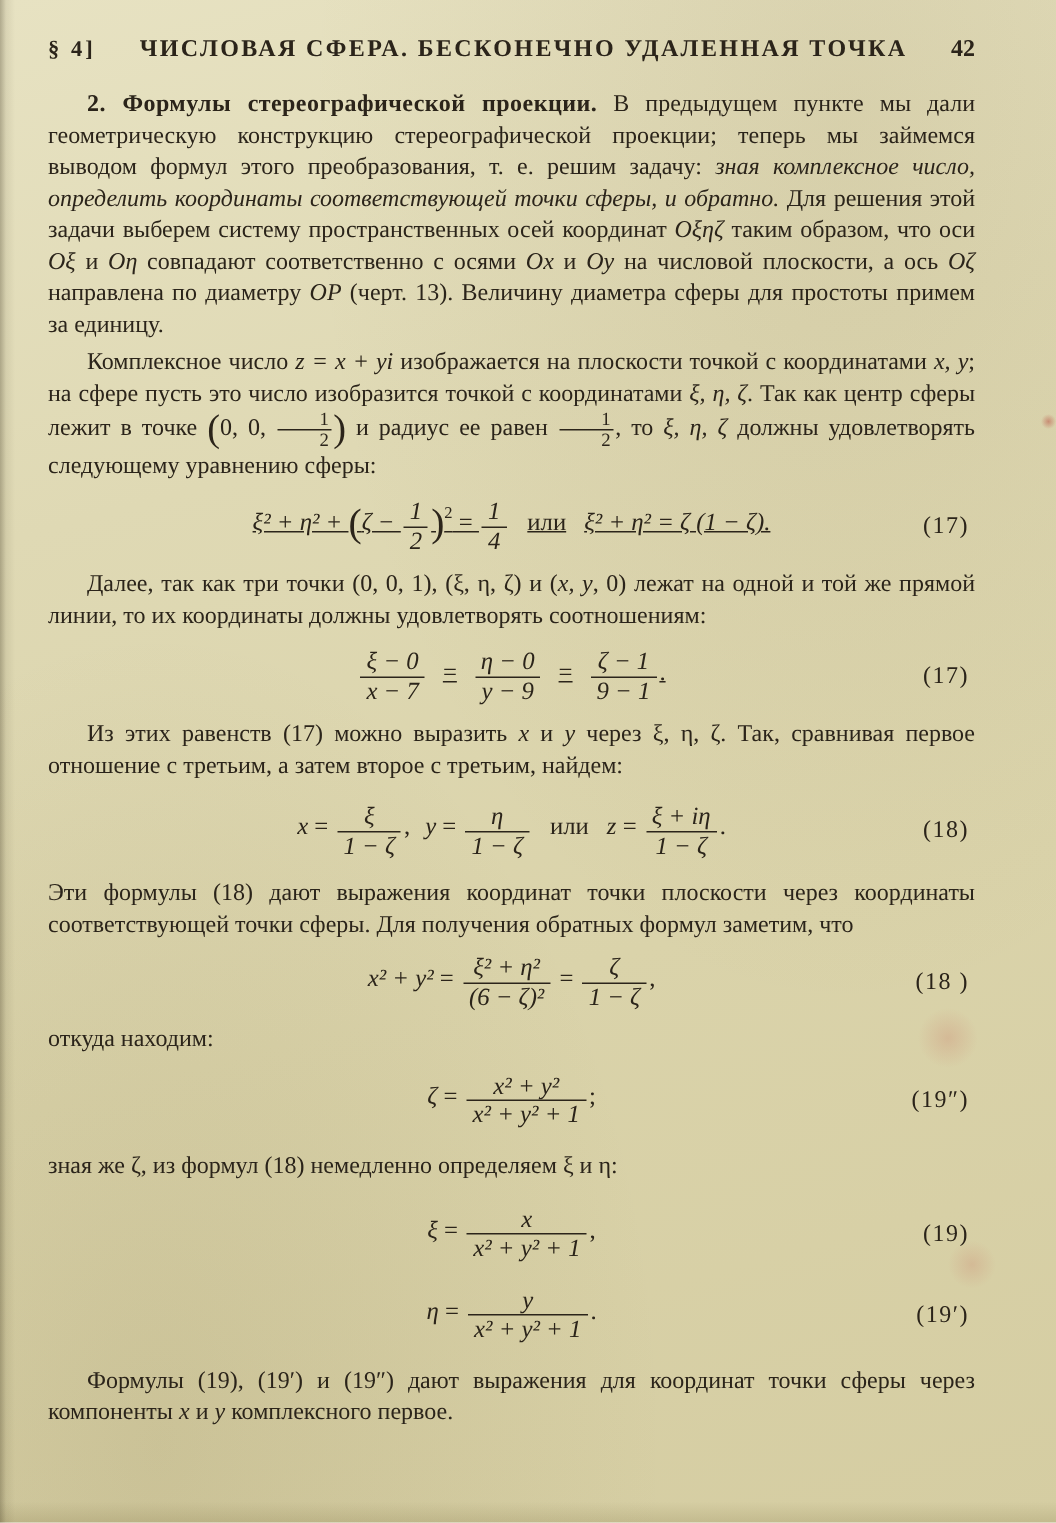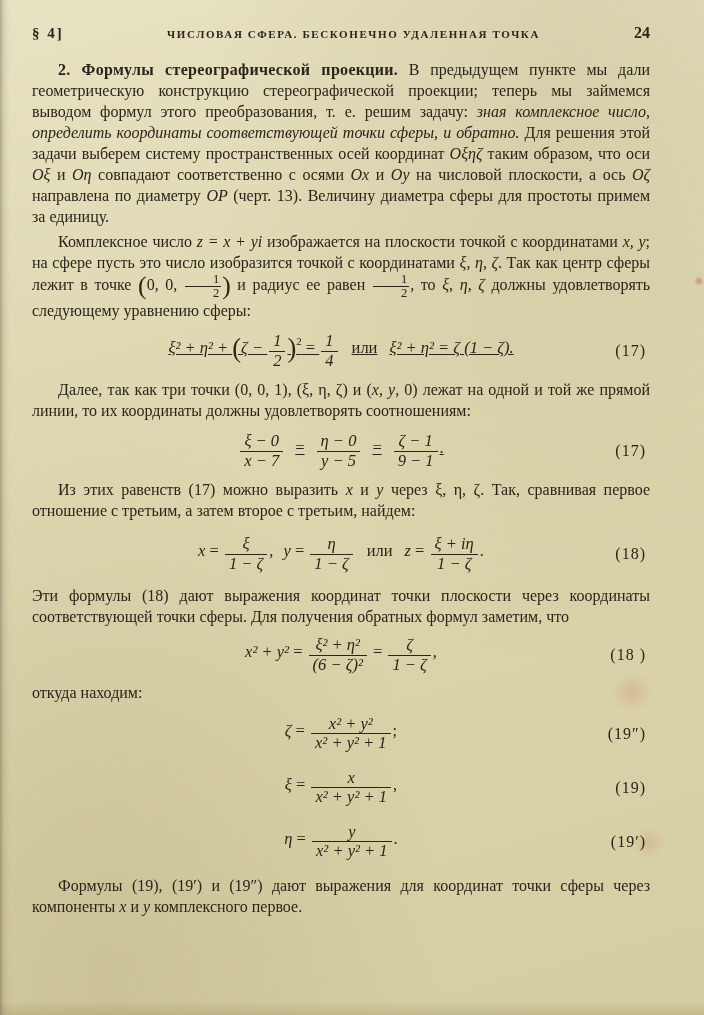--- a/index.html
+++ b/index.html
@@ -12,21 +12,21 @@
       radial-gradient(circle at 648px 843px, rgba(195,90,80,0.18), rgba(195,90,80,0) 16px),
       radial-gradient(ellipse at 80% 8%, rgba(120,100,50,0.10), rgba(120,100,50,0) 45%),
       radial-gradient(ellipse at 15% 95%, rgba(110,95,45,0.12), rgba(110,95,45,0) 40%),
       linear-gradient(90deg, rgba(50,42,22,0.30) 0px, rgba(50,42,22,0.08) 4px, rgba(50,42,22,0) 10px),
       linear-gradient(0deg, rgba(130,118,70,0.22) 0px, rgba(130,118,70,0) 14px),
       linear-gradient(165deg, #e7e2c2 0%, #dfd9b4 30%, #dad3aa 62%, #d5cda2 100%);
   }
   .content{position:absolute;left:32px;top:24px;width:618px;}
   .hdr{display:flex;align-items:baseline;margin-bottom:17px;}
   .hdr .sec{width:95px;font-size:15px;font-weight:bold;letter-spacing:2px;}
-  .hdr .ttl{flex:1;text-align:center;font-size:11px;font-weight:bold;letter-spacing:1.6px;white-space:nowrap;}
+  .hdr .ttl{flex:1;text-align:center;font-size:16px;font-weight:bold;letter-spacing:1.6px;white-space:nowrap;}
   .hdr .pg{width:70px;text-align:right;font-size:16px;font-weight:bold;}
   p{margin:0;text-align:justify;font-size:16px;line-height:21px;}
   p.ind{text-indent:26px;}
   .b{font-weight:bold;letter-spacing:0.3px;}
   .i{font-style:italic;}
   .m{font-style:italic;}
   .eq{position:relative;text-align:center;font-size:16.5px;font-style:italic;}
   .eq .lbl{position:absolute;right:4px;top:50%;transform:translateY(-50%);font-style:normal;font-size:16px;letter-spacing:1px;}
   .frac{display:inline-block;vertical-align:-0.75em;text-align:center;line-height:1.12;margin:0 2px;}
   .frac .fn{display:block;padding:0 4px;border-bottom:1px solid #2b241a;}
@@ -46,36 +46,36 @@
 </style>
 </head>
 <body>
 
 <div id="page">
   <div class="content">
 
     <div class="hdr">
       <span class="sec">§ 4]</span>
       <span class="ttl">ЧИСЛОВАЯ СФЕРА. БЕСКОНЕЧНО УДАЛЕННАЯ ТОЧКА</span>
-      <span class="pg">24</span>
+      <span class="pg">42</span>
     </div>
 
     <p class="ind"><span class="b">2. Формулы стереографической проекции.</span><span> В предыдущем пункте мы дали геометрическую конструкцию стереографической проекции; теперь мы займемся выводом формул этого преобразования, т. е. решим задачу: </span><span class="i">зная комплексное число, определить координаты соответствующей точки сферы, и обратно.</span><span> Для решения этой задачи выберем систему пространственных осей координат </span><span class="m">Oξηζ</span><span> таким образом, что оси </span><span class="m">Oξ</span><span> и </span><span class="m">Oη</span><span> совпадают соответственно с осями </span><span class="m">Ox</span><span> и </span><span class="m">Oy</span><span> на числовой плоскости, а ось </span><span class="m">Oζ</span><span> направлена по диаметру </span><span class="m">OP</span><span> (черт. 13). Величину диаметра сферы для простоты примем за единицу.</span></p>
 
     <p class="ind mt4"><span>Комплексное число </span><span class="m">z = x + yi</span><span> изображается на плоскости точкой с координатами </span><span class="m">x, y</span><span>; на сфере пусть это число изобразится точкой с коор­динатами </span><span class="m">ξ, η, ζ</span><span>. Так как центр сферы лежит в точке </span><span class="bigp">(</span><span>0, 0, </span><span class="sfrac"><span class="fn">1</span><span class="fd">2</span></span><span class="bigp">)</span><span> и радиус ее равен </span><span class="sfrac"><span class="fn">1</span><span class="fd">2</span></span><span>, то </span><span class="m">ξ, η, ζ</span><span> должны удовлетворять следующему уравнению сферы:</span></p>
 
     <div class="eq eqm">
       <span class="m">ξ² + η² + </span><span class="bigp">(</span><span class="m">ζ − </span><span class="frac"><span class="fn">1</span><span class="fd">2</span></span><span class="bigp">)</span><sup class="s">2</sup><span class="up"> = </span><span class="frac"><span class="fn">1</span><span class="fd">4</span></span><span class="mid">или</span><span class="m">ξ² + η² = ζ (1 − ζ).</span>
       <span class="lbl">(17)</span>
     </div>
 
     <p class="ind"><span>Далее, так как три точки (0, 0, 1), (ξ, η, ζ) и (</span><span class="m">x, y</span><span>, 0) лежат на одной и той же прямой линии, то их координаты должны удовлетворять соотношениям:</span></p>
 
     <div class="eq eqm">
-      <span class="frac"><span class="fn">ξ − 0</span><span class="fd">x − 7</span></span><span class="up sep" style="margin-left:10px;">=</span><span class="frac"><span class="fn">η − 0</span><span class="fd">y − 5</span></span><span class="up sep" style="margin-left:10px;">=</span><span class="frac"><span class="fn">ζ − 1</span><span class="fd">9 − 1</span></span><span class="up">.</span>
+      <span class="frac"><span class="fn">ξ − 0</span><span class="fd">x − 7</span></span><span class="up sep" style="margin-left:10px;">=</span><span class="frac"><span class="fn">η − 0</span><span class="fd">y − 9</span></span><span class="up sep" style="margin-left:10px;">=</span><span class="frac"><span class="fn">ζ − 1</span><span class="fd">9 − 1</span></span><span class="up">.</span>
       <span class="lbl">(17)</span>
     </div>
 
     <p class="ind"><span>Из этих равенств (17) можно выразить </span><span class="m">x</span><span> и </span><span class="m">y</span><span> через ξ, η, ζ. Так, сравнивая первое отношение с третьим, а затем второе с третьим, найдем:</span></p>
 
     <div class="eq" style="margin:14px 0 12px 0;">
       <span class="m">x</span><span class="up"> = </span><span class="frac"><span class="fn">ξ</span><span class="fd">1 − ζ</span></span><span class="up sep">,</span><span class="m">y</span><span class="up"> = </span><span class="frac"><span class="fn">η</span><span class="fd">1 − ζ</span></span><span class="mid">или</span><span class="m">z</span><span class="up"> = </span><span class="frac"><span class="fn">ξ + iη</span><span class="fd">1 − ζ</span></span><span class="up">.</span>
       <span class="lbl">(18)</span>
     </div>
 
@@ -86,20 +86,21 @@
       <span class="lbl">(18 )</span>
     </div>
 
     <p><span>откуда находим:</span></p>
 
     <div class="eq" style="margin:12px 0 14px 0;">
       <span class="m">ζ</span><span class="up"> = </span><span class="frac"><span class="fn">x² + y²</span><span class="fd">x² + y² + 1</span></span><span class="up">;</span>
       <span class="lbl">(19″)</span>
     </div>
 
+    <p><span>зная же ζ, из формул (18) немедленно определяем ξ и η:</span></p>
 
     <div class="eq" style="margin:16px 0 10px 0;">
       <span class="m">ξ</span><span class="up"> = </span><span class="frac"><span class="fn">x</span><span class="fd">x² + y² + 1</span></span><span class="up">,</span>
       <span class="lbl">(19)</span>
     </div>
 
     <div class="eq" style="margin:16px 0 12px 0;">
       <span class="m">η</span><span class="up"> = </span><span class="frac"><span class="fn">y</span><span class="fd">x² + y² + 1</span></span><span class="up">.</span>
       <span class="lbl">(19′)</span>
     </div>

